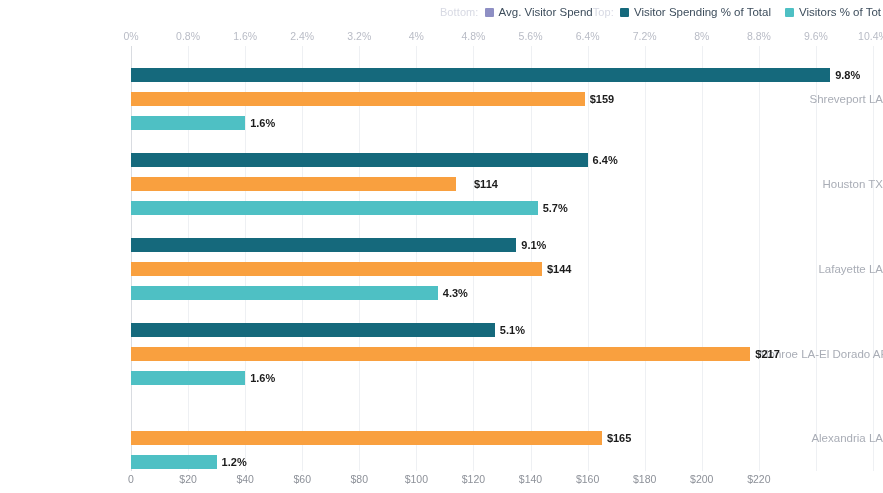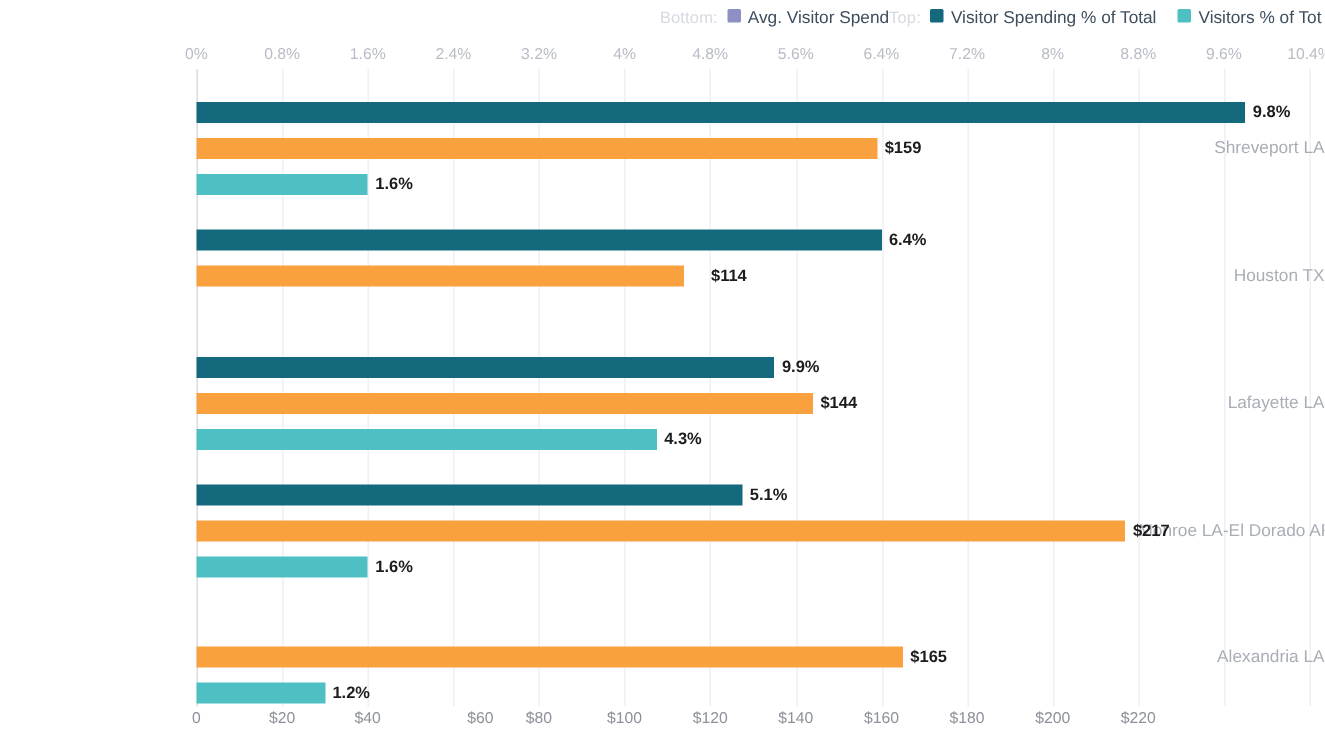--- a/index.html
+++ b/index.html
@@ -16,21 +16,21 @@
   .legend{
     position:absolute;left:0;top:2px;width:883px;height:20px;
     display:flex;align-items:center;justify-content:flex-end;
     padding-right:2px;box-sizing:border-box;
     font-size:11px;
   }
   .legend-group{display:flex;align-items:center;}
   .legend-prefix{
     color:#d7d9e3;font-size:11px;margin-right:6px;letter-spacing:.1px;
   }
-  .legend-item{display:flex;margin-right:14px;}
+  .legend-item{display:flex;align-items:center;margin-right:14px;}
   .legend-item:last-child{margin-right:0;}
   .legend-swatch{
     width:9px;height:9px;margin-right:5px;display:inline-block;border-radius:1px;
   }
   .legend-label{color:#3d4d5c;font-size:11.5px;white-space:nowrap;}
 
   
   .axis{position:absolute;left:0;width:883px;height:16px;}
   .axis-top{top:30px;}
   .axis-bottom{top:473px;}
@@ -146,26 +146,30 @@
         <div class="group" style="top: 107px; height: 72px;">
           <div class="cat-label" style="top: 25px;">Houston TX</div>
           <div class="bar-row" style="top: 0px; left: 0px; right: 0px;">
             <div class="bar" style="left: 131px; width: 456.615px; background: rgb(21, 105, 124);"></div>
             <div class="bar-value" style="left: 587.615px;">6.4%</div>
           </div>
           <div class="bar-row" style="top: 24px; left: 0px; right: 0px;">
             <div class="bar" style="left: 131px; width: 325.338px; background: rgb(249, 160, 63);"></div>
             <div class="bar-value" style="left: 469px;">$114</div>
           </div>
+          <div class="bar-row" style="top: 48px; left: 0px; right: 0px;">
+            <div class="bar" style="left: 131px; width: 406.673px; background: rgb(78, 192, 196);"></div>
+            <div class="bar-value" style="left: 537.673px;">5.7%</div>
+          </div>
         </div>
         <div class="group" style="top: 192px; height: 72px;">
           <div class="cat-label" style="top: 25px;">Lafayette LA</div>
           <div class="bar-row" style="top: 0px; left: 0px; right: 0px;">
             <div class="bar" style="left: 131px; width: 385.269px; background: rgb(21, 105, 124);"></div>
-            <div class="bar-value" style="left: 516.269px;">9.9%</div>
+            <div class="bar-value" style="left: 516.269px;">9.1%</div>
           </div>
           <div class="bar-row" style="top: 24px; left: 0px; right: 0px;">
             <div class="bar" style="left: 131px; width: 410.954px; background: rgb(249, 160, 63);"></div>
             <div class="bar-value" style="left: 541.954px;">$144</div>
           </div>
           <div class="bar-row" style="top: 48px; left: 0px; right: 0px;">
             <div class="bar" style="left: 131px; width: 306.788px; background: rgb(78, 192, 196);"></div>
             <div class="bar-value" style="left: 437.788px;">4.3%</div>
           </div>
         </div>
@@ -195,21 +199,21 @@
             <div class="bar-value" style="left: 216.615px;">1.2%</div>
           </div>
         </div>
       </div>
   </div>
 
   <div class="axis axis-bottom">
       <div class="tick" style="left: 131px;">0</div>
       <div class="tick" style="left: 188.077px;">$20</div>
       <div class="tick" style="left: 245.154px;">$40</div>
-      <div class="tick" style="left: 302.231px; margin-left: 18px;">$60</div>
+      <div class="tick" style="left: 302.231px;">$60</div>
       <div class="tick" style="left: 359.308px;">$80</div>
       <div class="tick" style="left: 416.385px;">$100</div>
       <div class="tick" style="left: 473.462px;">$120</div>
       <div class="tick" style="left: 530.538px;">$140</div>
       <div class="tick" style="left: 587.615px;">$160</div>
       <div class="tick" style="left: 644.692px;">$180</div>
       <div class="tick" style="left: 701.769px;">$200</div>
       <div class="tick" style="left: 758.846px;">$220</div>
     </div>
 

